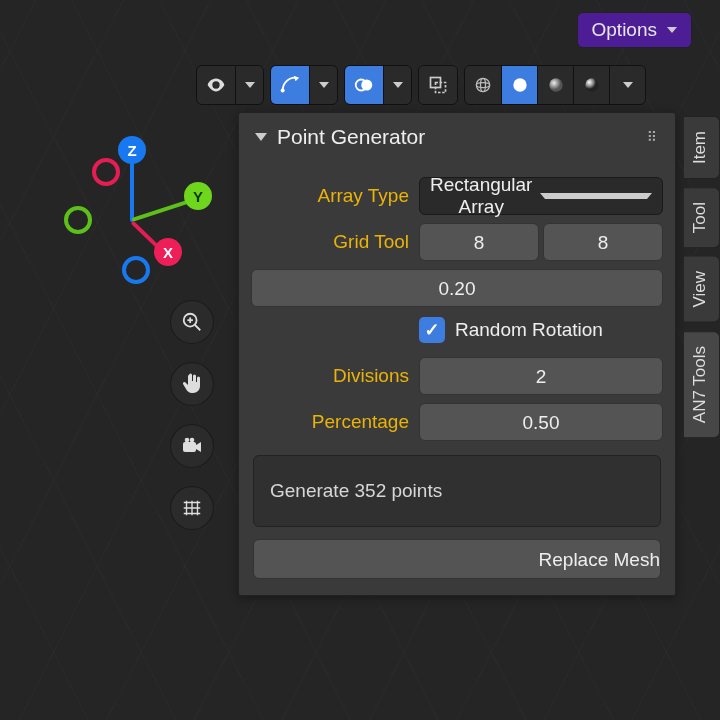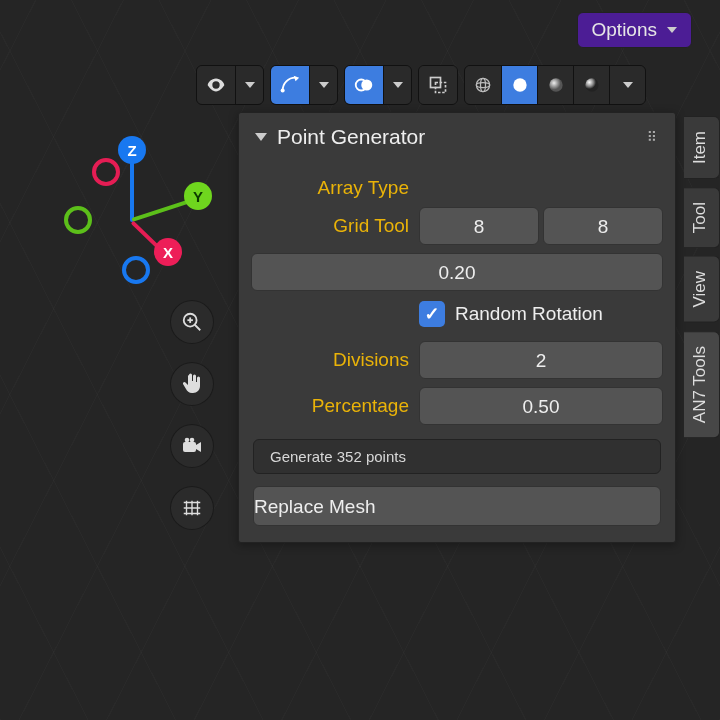--- a/index.html
+++ b/index.html
@@ -70,23 +70,23 @@
   .row { display:flex; align-items:center; gap:10px; margin: 8px 0; }
   .row-label { width:158px; text-align:right; color:#eab308; font-size:19px; }
   .field-area { flex:1; display:flex; gap:2px; }
   .num-field { flex:1; background:#545454; color:#eee; text-align:center; height:38px; line-height:38px; border-radius:6px; font-size:19px; border:1px solid #333;}
   .num-field + .num-field { margin-left:2px;}
   .select-field { flex:1; background:#2a2a2a; color:#eee; height:38px; border-radius:6px; font-size:19px; border:1px solid #1a1a1a; display:flex; align-items:center; justify-content:center; gap:8px; padding:0 10px;}
   .select-field span { flex:1; text-align:center;}
   .checkbox-row { display:flex; align-items:center; gap:10px; margin:10px 0 14px 0; padding-left:168px;}
   .chk { width:26px; height:26px; background:#3d7de0; border-radius:5px; display:flex; align-items:center; justify-content:center; color:#fff; font-size:18px; font-weight:bold;}
   .chk-label { color:#eee; font-size:19px;}
-  .info-box { background:#303030; border:1px solid #222; border-radius:6px; padding:8px 16px; color:#d7d7d7; font-size:15px; margin:14px 2px 12px 2px;}
+  .info-box { background:#303030; border:1px solid #222; border-radius:6px; padding:24px 16px; color:#d7d7d7; font-size:19px; margin:14px 2px 12px 2px;}
   .info-box .warn { margin-top:20px;}
-  .action-btn { background:#545454; color:#eee; text-align:left; height:40px; line-height:40px; border-radius:6px; font-size:19px; border:1px solid #333; margin:0 2px;}
+  .action-btn { background:#545454; color:#eee; text-align:right; height:40px; line-height:40px; border-radius:6px; font-size:19px; border:1px solid #333; margin:0 2px;}
 
   
   .vtabs { position:absolute; right:0; top:116px; width:36px; display:flex; flex-direction:column; gap:8px;}
   .vtab { background:#3a3a3a; color:#ddd; writing-mode:vertical-rl; transform:rotate(180deg); padding:14px 6px; font-size:17px; border-radius:6px 0 0 6px; text-align:center; border:1px solid #222; border-right:none;}
   .vtab.active { background:#474747;}
 
   svg { display:block; }
 </style>
 </head>
 <body>
@@ -232,20 +232,26 @@
 <div class="panel">
   <div class="panel-header">
     <span class="disclosure"></span>
     <span>Point Generator</span>
     <span class="grip"></span>
   </div>
   <div class="panel-body">
 
     <div class="row">
       <div class="row-label">Array Type</div>
+      <div class="field-area">
+        <div class="select-field">
+          <span>Rectangular Array</span>
+          <span class="chev-down"></span>
+        </div>
+      </div>
     </div>
 
     <div class="row">
       <div class="row-label">Grid Tool</div>
       <div class="field-area">
         <div class="num-field">8</div>
         <div class="num-field">8</div>
       </div>
     </div>
 

